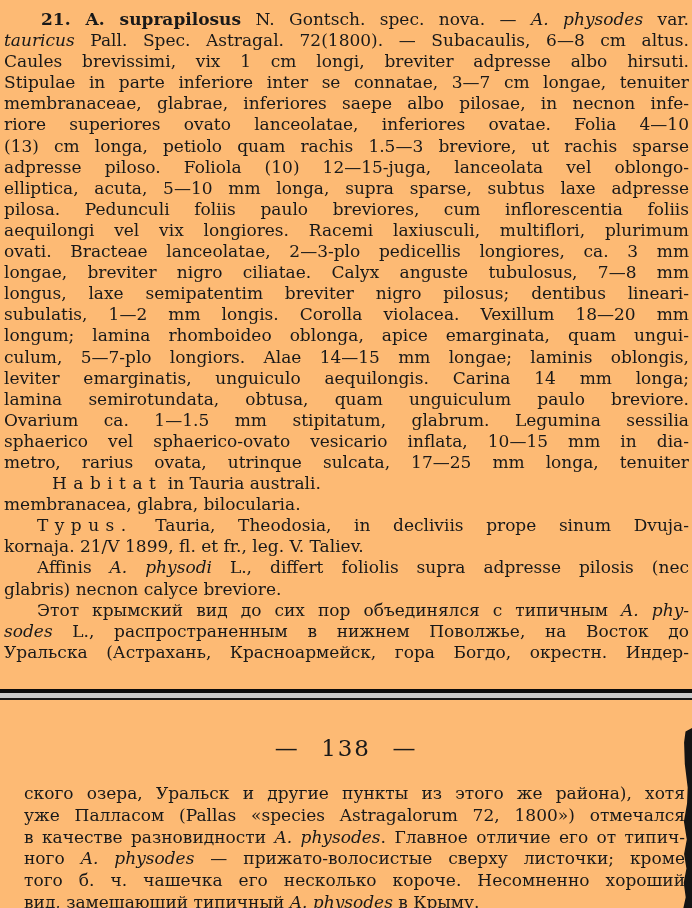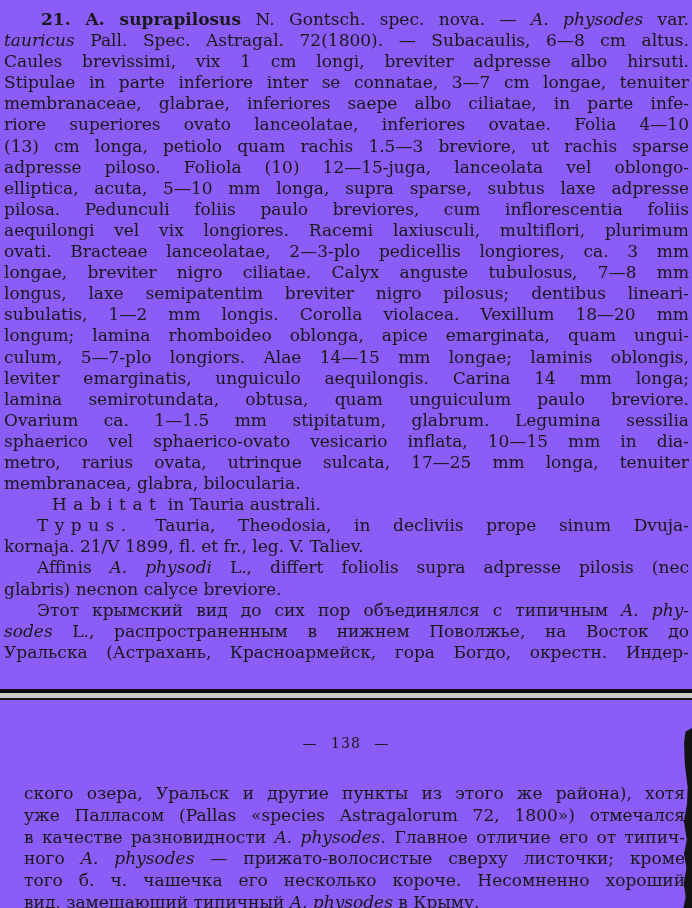--- a/index.html
+++ b/index.html
@@ -1,21 +1,21 @@
 <!DOCTYPE html>
 <html><head>
 <meta charset="utf-8">
 <style>
   * { margin: 0; padding: 0; box-sizing: border-box; }
   html, body { background: #ffffff; }
   .page {
     position: relative;
     width: 692px;
     height: 908px;
-    background: #8b5cf6;
+    background: #fdba74;
     overflow: hidden;
     font-family: "DejaVu Serif", "Liberation Serif", serif;
     color: #191919;
   }
   .block { position: absolute; }
   .top-block {
     top: 9px;
     left: 4px;
     width: 685px;
     font-size: 17px;
@@ -42,21 +42,21 @@
   }
   .divider .d1 { height: 4px; background: #0b0b0b; }
   .divider .d2 { height: 5px; background: #c9c9c9; }
   .divider .d3 { height: 2px; background: #161616; }
   .pagenum {
     position: absolute;
     top: 735px;
     left: 0;
     width: 692px;
     text-align: center;
-    font-size: 14px;
+    font-size: 23px;
     letter-spacing: 0.08em;
     word-spacing: 0.55em;
     color: #191919;
   }
   .artifact {
     position: absolute;
     top: 728px;
     right: 0;
     width: 9px;
     height: 180px;
@@ -71,40 +71,40 @@
 </head>
 <body>
 
 <div class="page">
 
   <div class="block top-block" id="top-block">
       <div class="line j" style="padding-left: 37px;"><span class="s-b">21. A. suprapilosus</span><span class="s-n"> N. Gontsch. spec. nova. — </span><span class="s-i">A. physodes</span><span class="s-n"> var.</span></div>
       <div class="line j"><span class="s-i">tauricus</span><span class="s-n"> Pall. Spec. Astragal. 72(1800). — Subacaulis, 6—8 cm altus.</span></div>
       <div class="line j"><span class="s-n">Caules brevissimi, vix 1 cm longi, breviter adpresse albo hirsuti.</span></div>
       <div class="line j"><span class="s-n">Stipulae in parte inferiore inter se connatae, 3—7 cm longae, tenuiter</span></div>
-      <div class="line j"><span class="s-n">membranaceae, glabrae, inferiores saepe albo ciliatae, in parte infe-</span></div>
+      <div class="line j"><span class="s-n">membranaceae, glabrae, inferiores saepe albo pilosae, in necnon infe-</span></div>
       <div class="line j"><span class="s-n">riore superiores ovato lanceolatae, inferiores ovatae. Folia 4—10</span></div>
       <div class="line j"><span class="s-n">(13) cm longa, petiolo quam rachis 1.5—3 breviore, ut rachis sparse</span></div>
       <div class="line j"><span class="s-n">adpresse piloso. Foliola (10) 12—15-juga, lanceolata vel oblongo-</span></div>
       <div class="line j"><span class="s-n">elliptica, acuta, 5—10 mm longa, supra sparse, subtus laxe adpresse</span></div>
       <div class="line j"><span class="s-n">pilosa. Pedunculi foliis paulo breviores, cum inflorescentia foliis</span></div>
       <div class="line j"><span class="s-n">aequilongi vel vix longiores. Racemi laxiusculi, multiflori, plurimum</span></div>
       <div class="line j"><span class="s-n">ovati. Bracteae lanceolatae, 2—3-plo pedicellis longiores, ca. 3 mm</span></div>
       <div class="line j"><span class="s-n">longae, breviter nigro ciliatae. Calyx anguste tubulosus, 7—8 mm</span></div>
       <div class="line j"><span class="s-n">longus, laxe semipatentim breviter nigro pilosus; dentibus lineari-</span></div>
       <div class="line j"><span class="s-n">subulatis, 1—2 mm longis. Corolla violacea. Vexillum 18—20 mm</span></div>
       <div class="line j"><span class="s-n">longum; lamina rhomboideo oblonga, apice emarginata, quam ungui-</span></div>
       <div class="line j"><span class="s-n">culum, 5—7-plo longiors. Alae 14—15 mm longae; laminis oblongis,</span></div>
       <div class="line j"><span class="s-n">leviter emarginatis, unguiculo aequilongis. Carina 14 mm longa;</span></div>
       <div class="line j"><span class="s-n">lamina semirotundata, obtusa, quam unguiculum paulo breviore.</span></div>
       <div class="line j"><span class="s-n">Ovarium ca. 1—1.5 mm stipitatum, glabrum. Legumina sessilia</span></div>
       <div class="line j"><span class="s-n">sphaerico vel sphaerico-ovato vesicario inflata, 10—15 mm in dia-</span></div>
       <div class="line j"><span class="s-n">metro, rarius ovata, utrinque sulcata, 17—25 mm longa, tenuiter</span></div>
+      <div class="line" style="padding-left: 48px;"><span class="s-sp">Habitat</span><span class="s-n"> in Tauria australi.</span></div>
       <div class="line"><span class="s-n">membranacea, glabra, bilocularia.</span></div>
-      <div class="line" style="padding-left: 48px;"><span class="s-sp">Habitat</span><span class="s-n"> in Tauria australi.</span></div>
       <div class="line j" style="padding-left: 33px;"><span class="s-sp">Typus.</span><span class="s-n"> Tauria, Theodosia, in decliviis prope sinum Dvuja-</span></div>
       <div class="line"><span class="s-n">kornaja. 21/V 1899, fl. et fr., leg. V. Taliev.</span></div>
       <div class="line j" style="padding-left: 33px;"><span class="s-n">Affinis </span><span class="s-i">A. physodi</span><span class="s-n"> L., differt foliolis supra adpresse pilosis (nec</span></div>
       <div class="line"><span class="s-n">glabris) necnon calyce breviore.</span></div>
       <div class="line j" style="padding-left: 33px;"><span class="s-n">Этот крымский вид до сих пор объединялся с типичным </span><span class="s-i">A. phy-</span></div>
       <div class="line j"><span class="s-i">sodes</span><span class="s-n"> L., распространенным в нижнем Поволжье, на Восток до</span></div>
       <div class="line j"><span class="s-n">Уральска (Астрахань, Красноармейск, гора Богдо, окрестн. Индер-</span></div>
     </div>
 
   <div class="divider">

